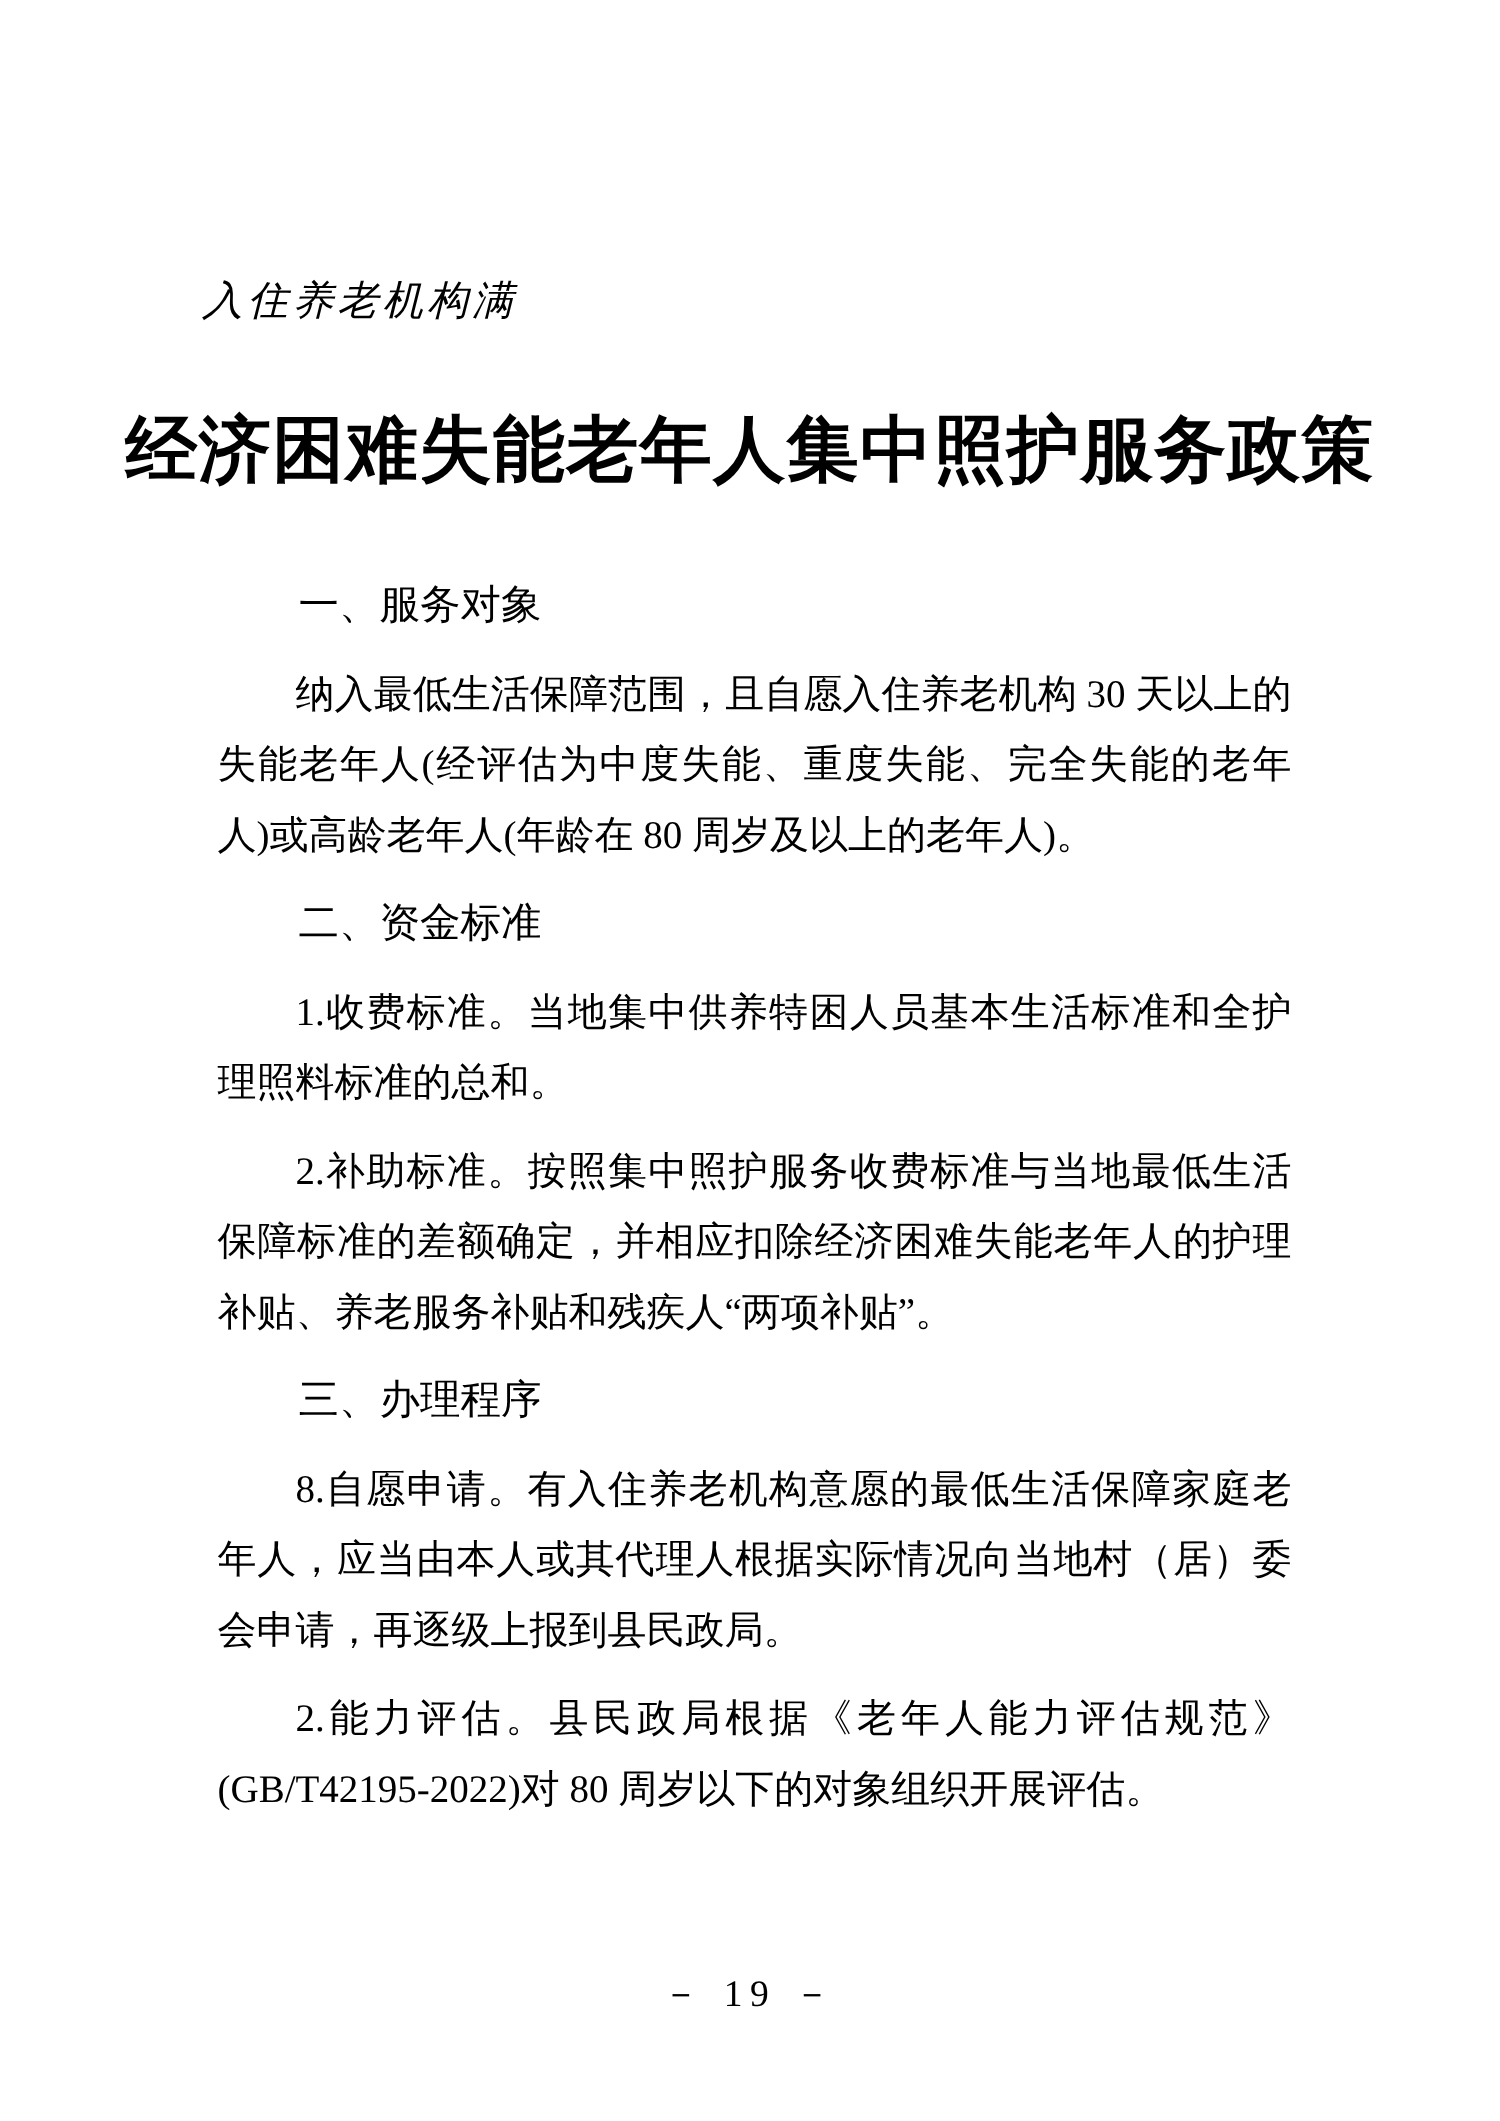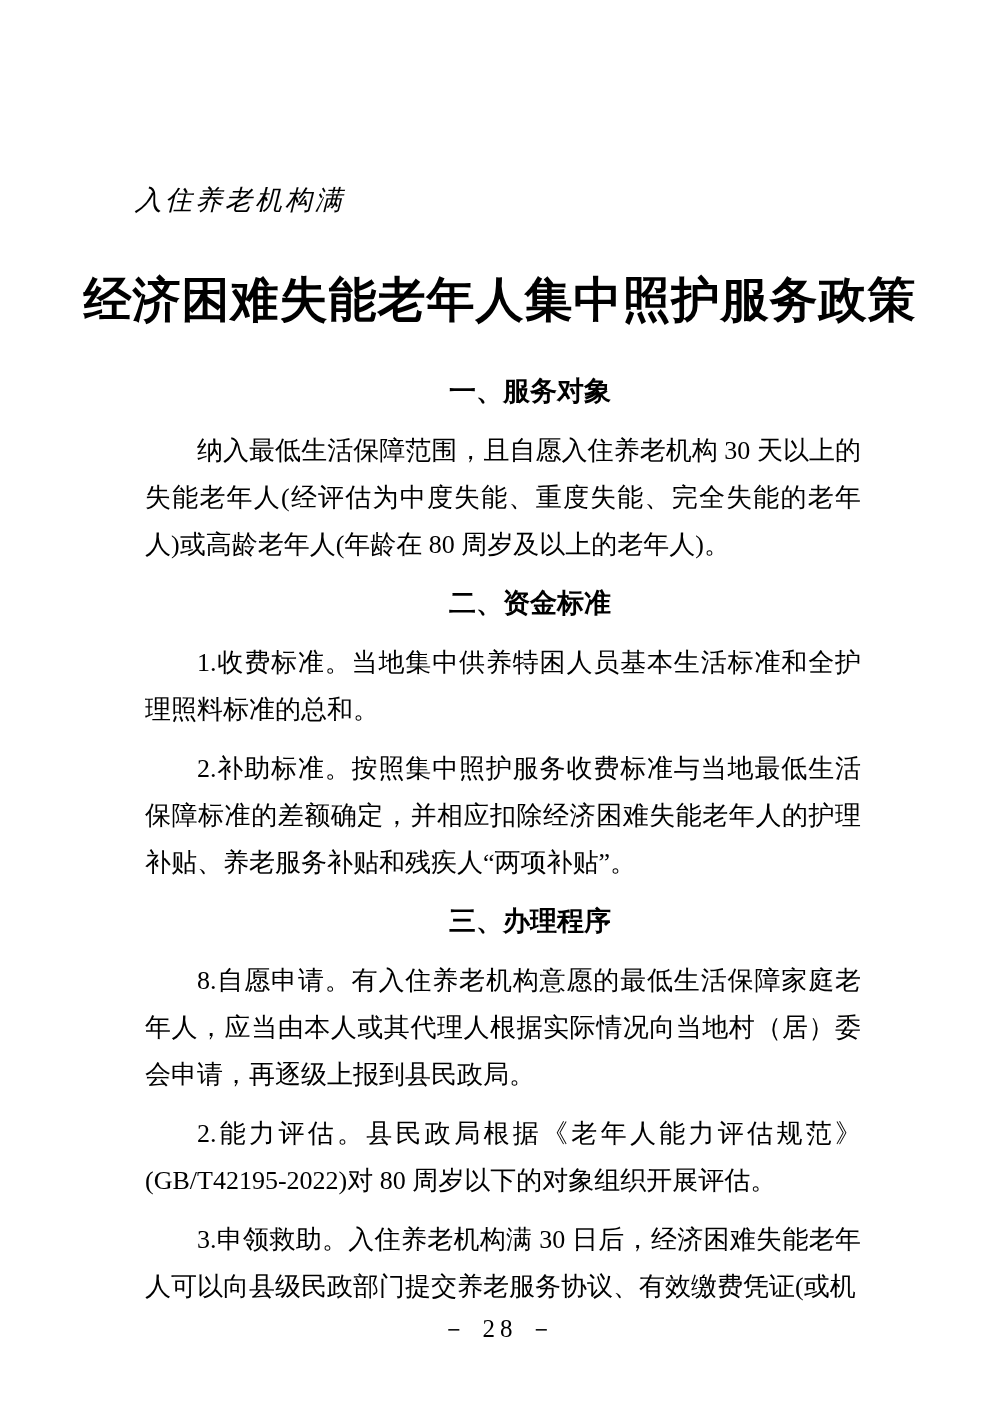--- a/index.html
+++ b/index.html
@@ -40,26 +40,26 @@
   .content {
     position: absolute;
     top: 368px;
     left: 133px;
     width: 740px;
     font-size: 26px;
     line-height: 47px;
     text-align: justify;
   }
   .section-heading {
-    margin: 0;
+    margin: 12px;
     font-size: 27px;
-    font-weight: bold;
+    font-weight: normal;
     line-height: 47px;
     text-indent: 2em;
-    text-align: center;
+    text-align: left;
     font-family: "Liberation Sans", "DejaVu Sans", sans-serif;
   }
   .body-para {
     margin: 12px;
     text-indent: 2em;
   }
   .page-number {
     position: absolute;
     top: 1312px;
     left: 0;
@@ -83,19 +83,18 @@
     <h2 class="section-heading">一、服务对象</h2>
     <p class="body-para">纳入最低生活保障范围，且自愿入住养老机构 30 天以上的失能老年人(经评估为中度失能、重度失能、完全失能的老年人)或高龄老年人(年龄在 80 周岁及以上的老年人)。</p>
 
     <h2 class="section-heading">二、资金标准</h2>
     <p class="body-para">1.收费标准。当地集中供养特困人员基本生活标准和全护理照料标准的总和。</p>
     <p class="body-para">2.补助标准。按照集中照护服务收费标准与当地最低生活保障标准的差额确定，并相应扣除经济困难失能老年人的护理补贴、养老服务补贴和残疾人“两项补贴”。</p>
 
     <h2 class="section-heading">三、办理程序</h2>
     <p class="body-para">8.自愿申请。有入住养老机构意愿的最低生活保障家庭老年人，应当由本人或其代理人根据实际情况向当地村（居）委会申请，再逐级上报到县民政局。</p>
     <p class="body-para">2.能力评估。县民政局根据《老年人能力评估规范》(GB/T42195-2022)对 80 周岁以下的对象组织开展评估。</p>
-    <p class="body-para">3.申领救助。入住养老机构满 30 日后，经济困难失能老年人可以向县级民政部门提交养老服务协议、有效缴费凭证(或机</p>
 
   </div>
 
-  <div class="page-number">－ 28 －</div>
+  <div class="page-number">－ 19 －</div>
 
 </div>
 
 </body></html>

